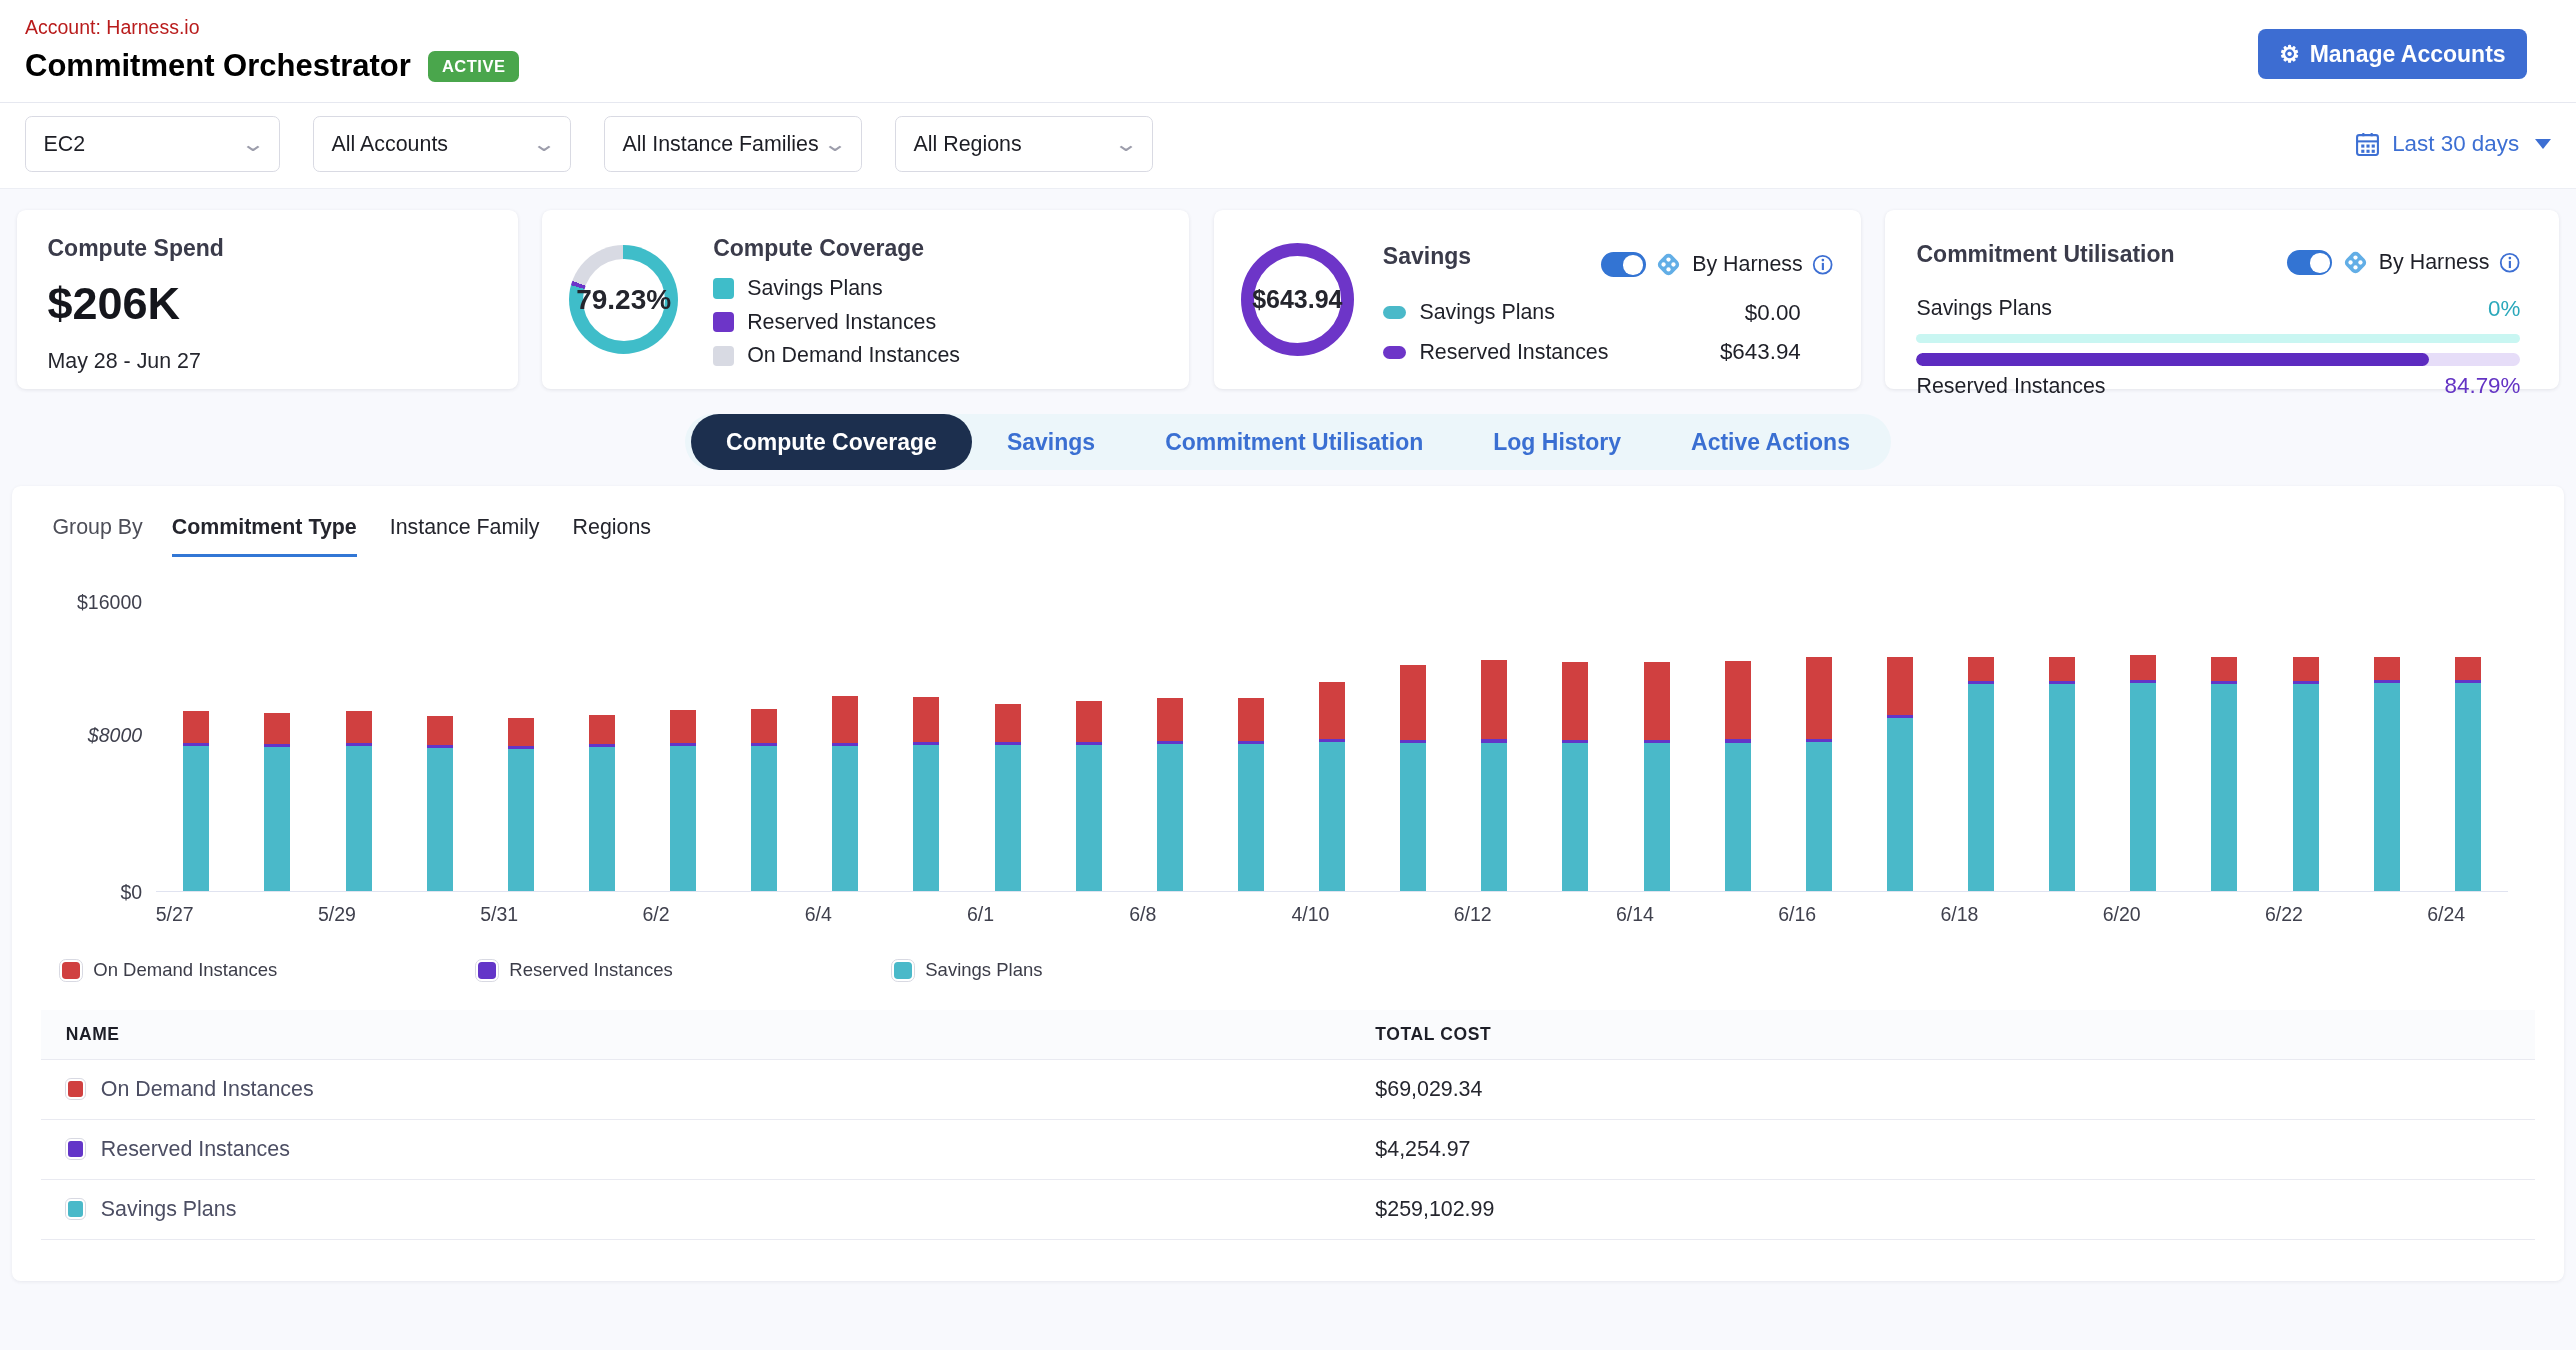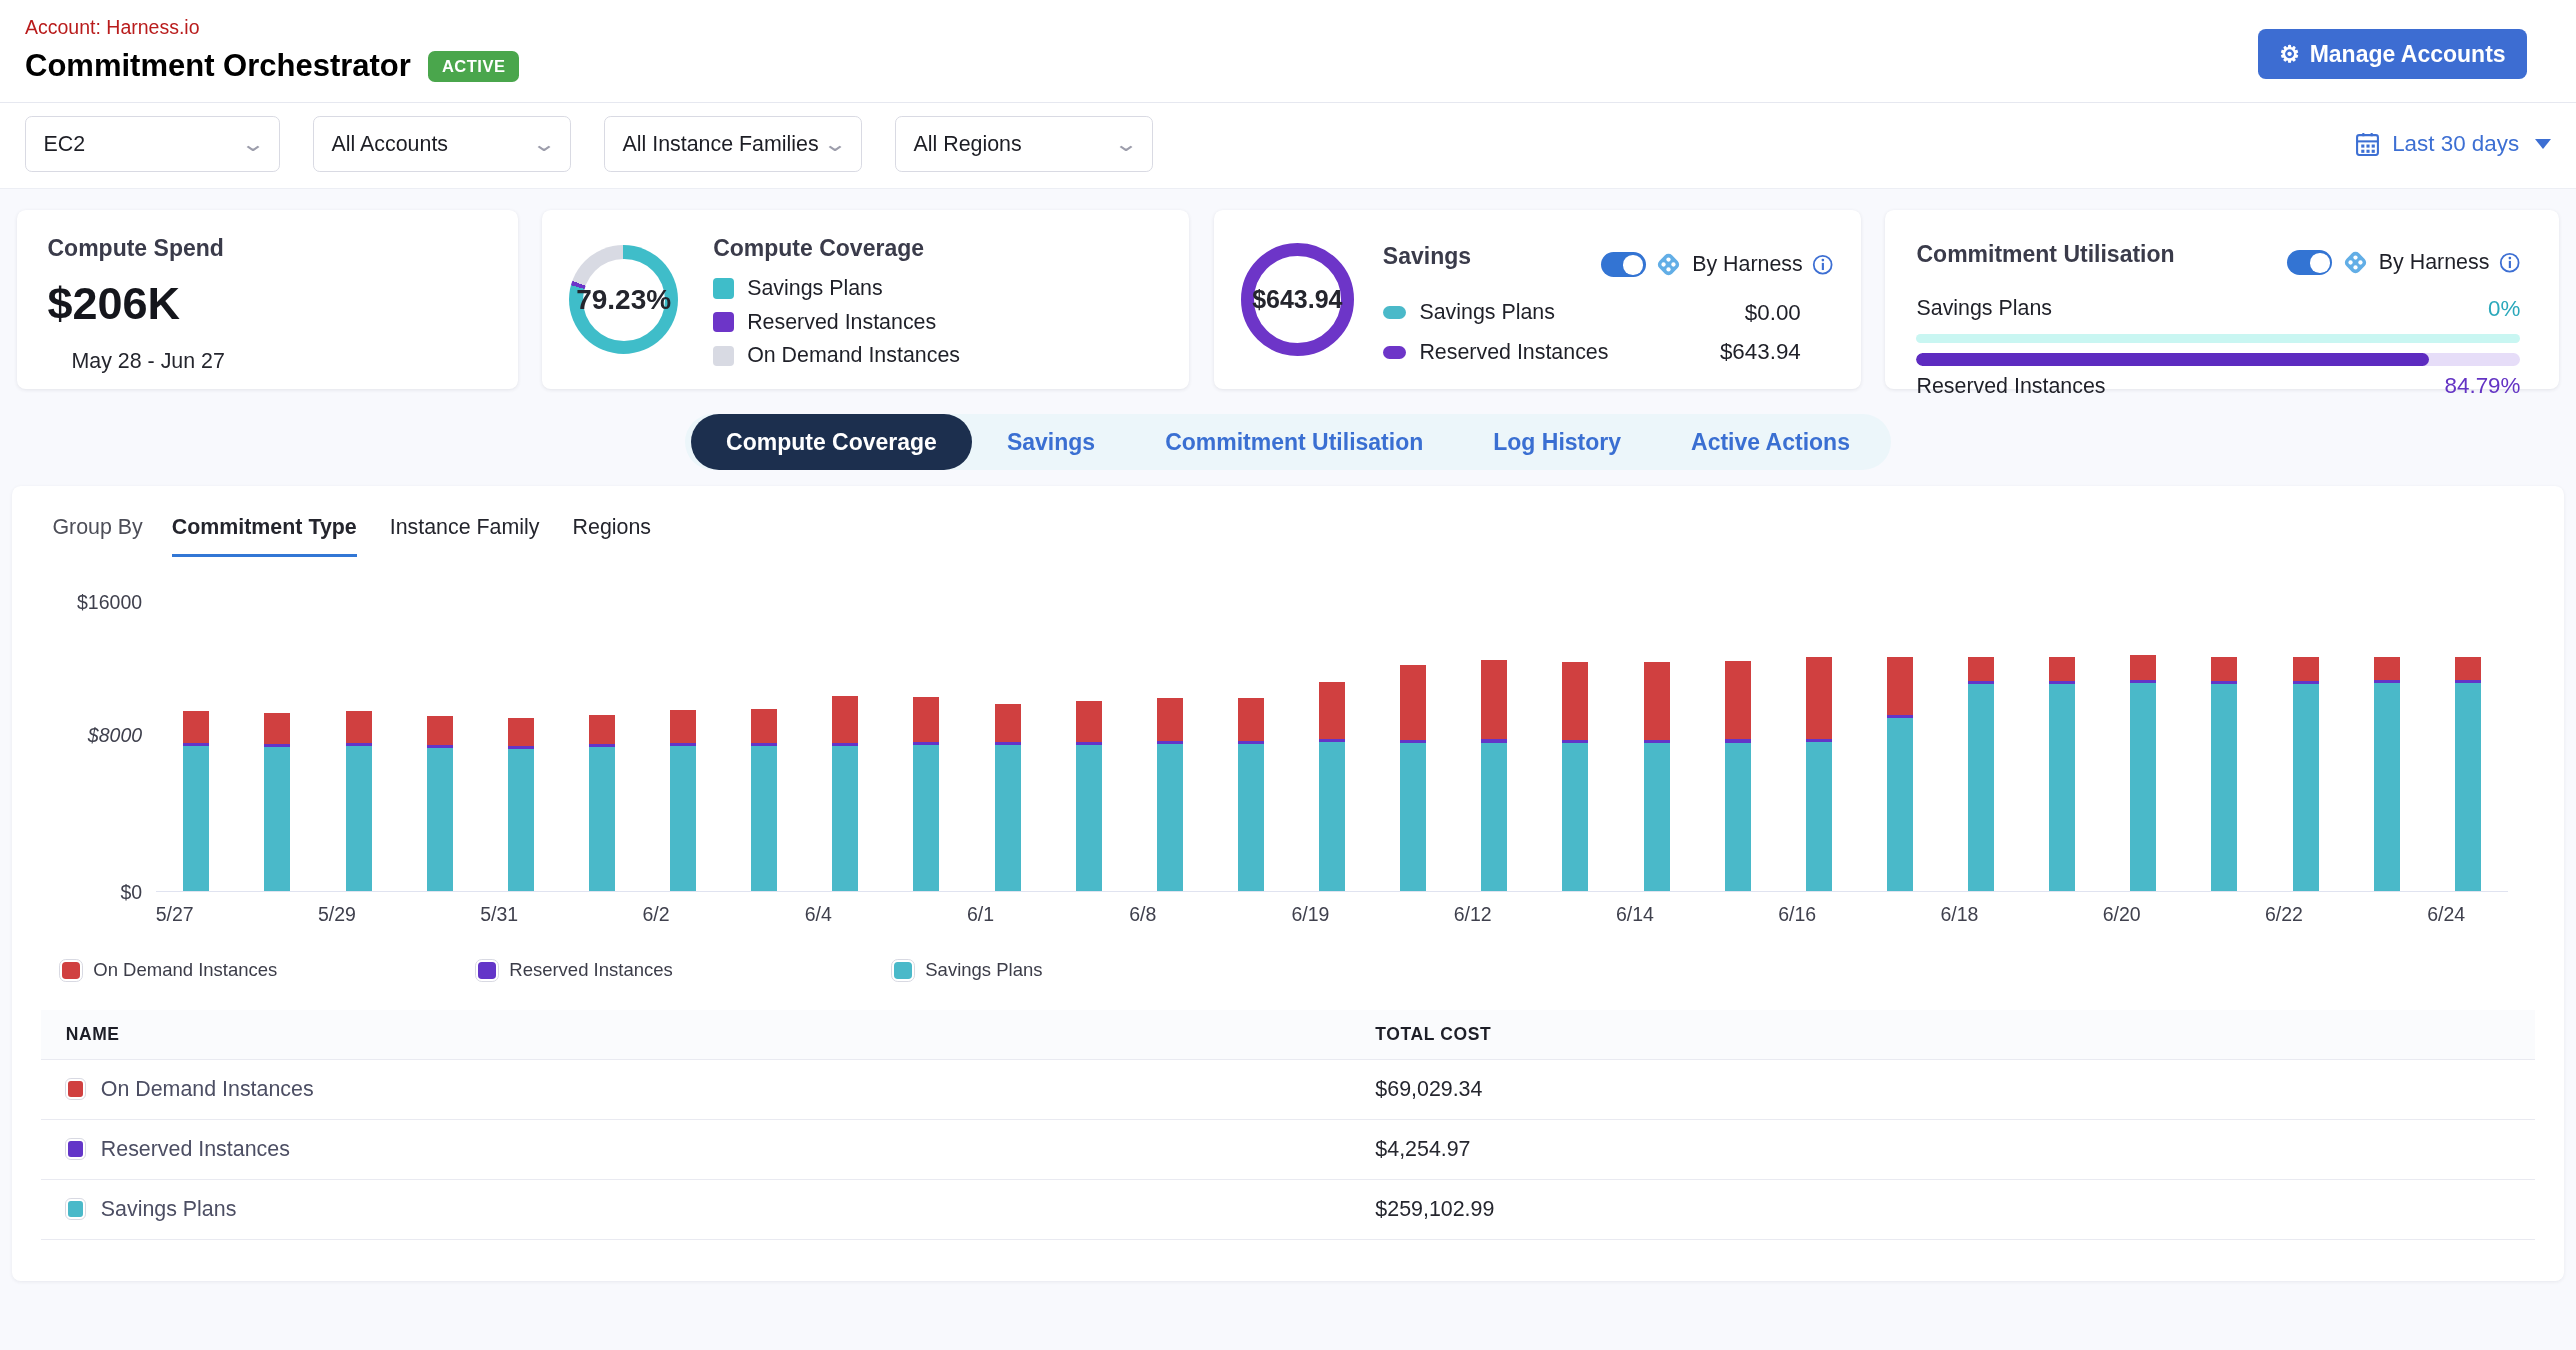--- a/index.html
+++ b/index.html
@@ -23,21 +23,21 @@
   .chev { color:#9c9dab; font-size:21.4px; transform:scaleX(1.4); }
   .date-picker { margin-left:auto; display:flex; align-items:center; gap:12px; color:#3d6fd3; font-size:22.4px; cursor:pointer; }
   .caret-down { width:0; height:0; border-left:8.8px solid transparent; border-right:8.8px solid transparent; border-top:10.7px solid #3d6fd3; margin-left:3.9px; }
 
   
   .cards-row { display:flex; justify-content:space-between; padding:21.4px 16.5px 0; }
   .card { background:#fff; border-radius:8.8px; box-shadow:0 1px 3.9px rgba(40,41,61,.10); height:179px; padding:25px 31px; position:relative; }
   .card-title { font-size:23px; font-weight:bold; color:#3a3b4a; }
   .card-spend { width:501px; }
   .spend-value { font-size:45px; font-weight:bold; color:#15161c; margin-top:15.6px; }
-  .spend-period { font-size:21.4px; color:#25262e; margin-top:19.5px;margin-left:24px; }
+  .spend-period { font-size:21.4px; color:#25262e; margin-top:19.5px; }
 
   .card-coverage { width:647px; display:flex; gap:35px; padding:23px 27px; }
   .donut { width:109px; height:109px; border-radius:50%; position:relative; flex-shrink:0; align-self:center; }
   .donut-hole { position:absolute; inset:13.6px; background:#fff; border-radius:50%; display:flex; align-items:center; justify-content:center; }
   .donut-pct { font-size:28px; font-weight:bold; color:#24252d; }
   .cov-right { padding-top:1.9px; }
   .legend-col { margin-top:13.6px; display:flex; flex-direction:column; gap:8.8px; }
   .legend-item { display:flex; align-items:center; gap:13.6px; font-size:21.4px; color:#1f2028; }
   .sq { width:20.4px; height:20.4px; border-radius:3.9px; flex-shrink:0; }
 
@@ -507,21 +507,21 @@
         <div class="xlab">5/31</div>
         <div class="xlab"></div>
         <div class="xlab">6/2</div>
         <div class="xlab"></div>
         <div class="xlab">6/4</div>
         <div class="xlab"></div>
         <div class="xlab">6/1</div>
         <div class="xlab"></div>
         <div class="xlab">6/8</div>
         <div class="xlab"></div>
-        <div class="xlab">6/19</div>
+        <div class="xlab">4/10</div>
         <div class="xlab"></div>
         <div class="xlab">6/12</div>
         <div class="xlab"></div>
         <div class="xlab">6/14</div>
         <div class="xlab"></div>
         <div class="xlab">6/16</div>
         <div class="xlab"></div>
         <div class="xlab">6/18</div>
         <div class="xlab"></div>
         <div class="xlab">6/20</div>

